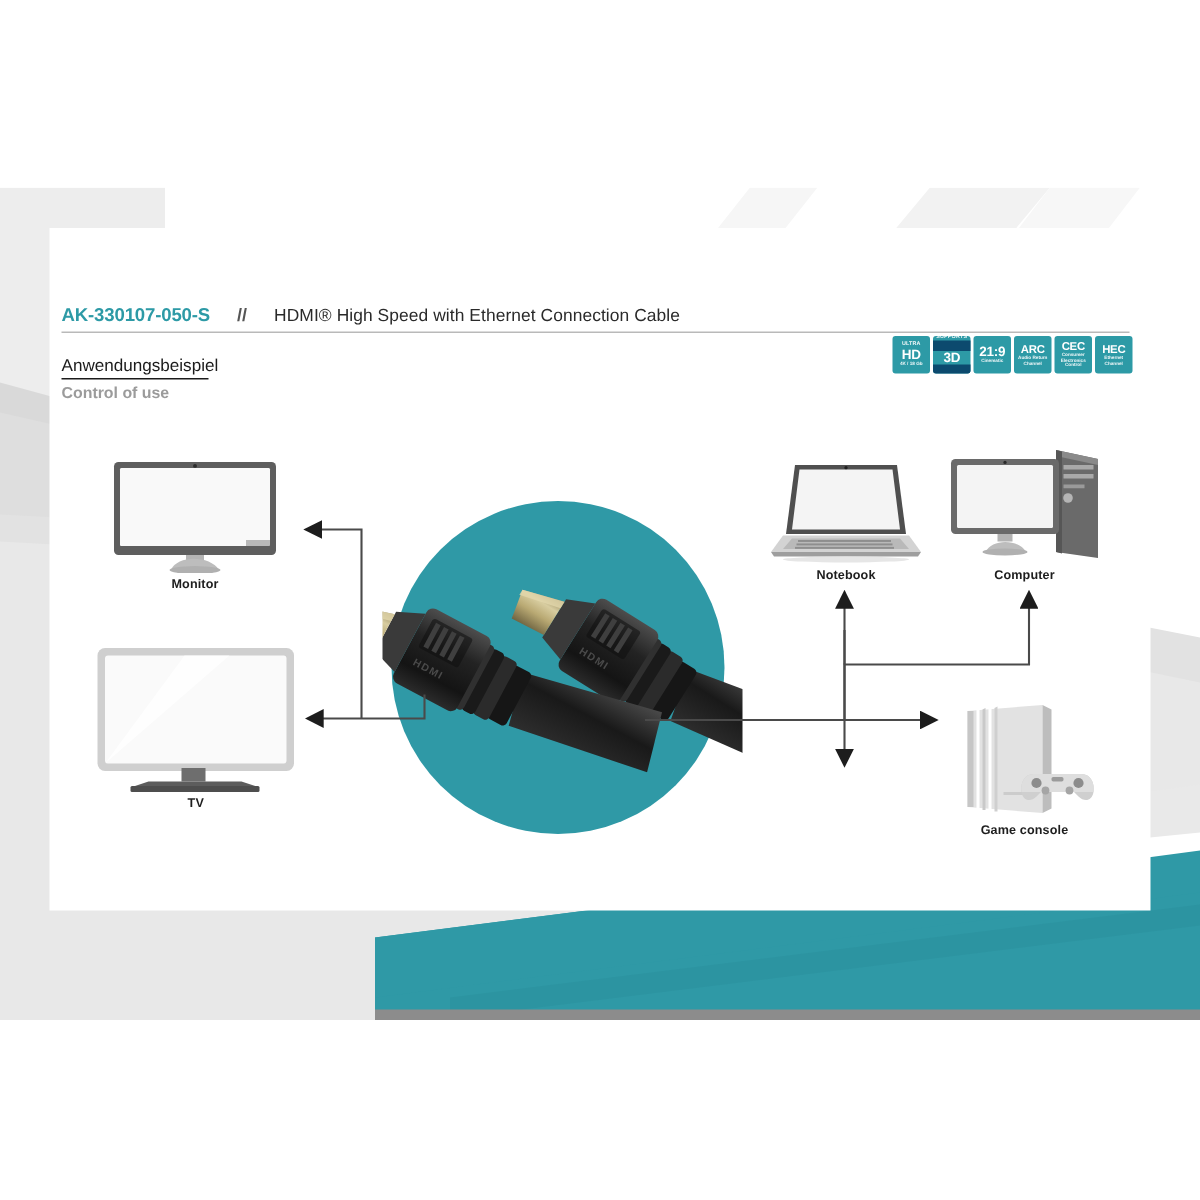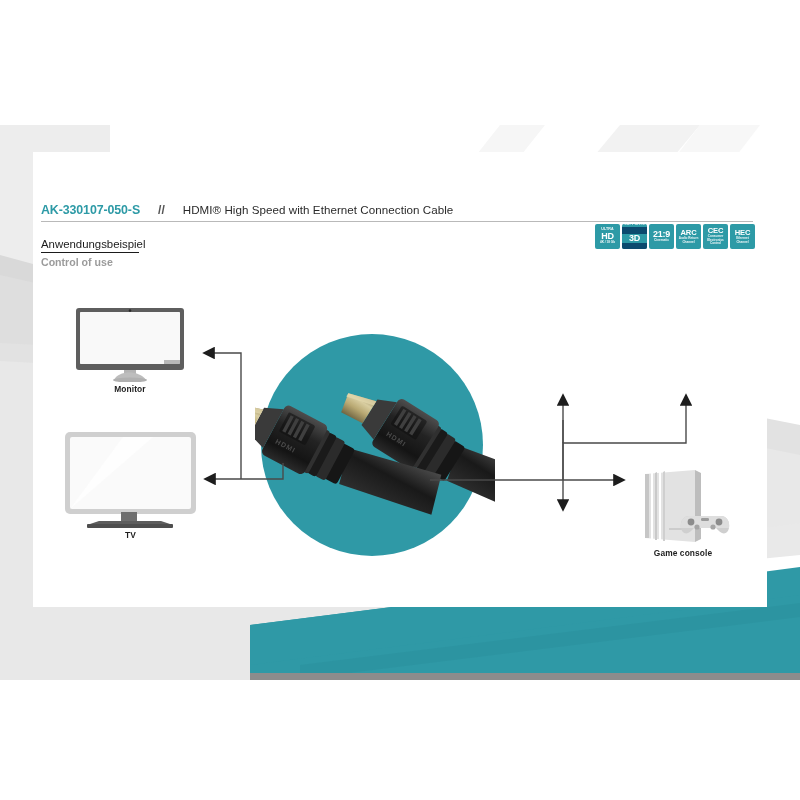--- a/index.html
+++ b/index.html
@@ -255,21 +255,58 @@
       <rect x="2" y="2" width="131" height="82" rx="5" fill="#cfcfcf"></rect>
       <rect x="7" y="7" width="121" height="72" rx="2" fill="#fafafa"></rect>
       <polygon points="7,79 60,7 90,7 7,79" fill="#ffffff" opacity=".75"></polygon>
       <rect x="58" y="82" width="16" height="9" fill="#6e6e6e"></rect>
       <polygon points="36,91 98,91 110,95 24,95" fill="#5d5d5d"></polygon>
       <rect x="24" y="94" width="86" height="4" rx="1" fill="#4e4e4e"></rect>
     </svg>
     <div class="dev-label">TV</div>
   </div>
 
-
+  <div class="dev" id="notebook">
+    <svg width="104" height="70" viewBox="0 0 104 70">
+      <polygon points="18,4 86,4 92,50 12,50" fill="#4f4f4f"></polygon>
+      <polygon points="21,7 83,7 88,47 16,47" fill="#f4f4f4"></polygon>
+      <circle cx="52" cy="5.8" r="1.1" fill="#1f1f1f"></circle>
+      <polygon points="10,51 94,51 102,62 2,62" fill="#d3d3d3"></polygon>
+      <polygon points="16,53 88,53 94,60 10,60" fill="#b9b9b9"></polygon>
+      <g fill="#8e8e8e">
+        <rect x="20" y="54" width="62" height="1.3"></rect>
+        <rect x="19" y="56.3" width="64" height="1.3"></rect>
+        <rect x="18" y="58.6" width="66" height="1.3"></rect>
+      </g>
+      <polygon points="2,62 102,62 100,65 4,65" fill="#9e9e9e"></polygon>
+      <ellipse cx="52" cy="67" rx="42" ry="2" fill="#e6e6e6"></ellipse>
+    </svg>
+    <div class="dev-label">Notebook</div>
+  </div>
+
+  <div class="dev" id="computer">
+    <svg width="106" height="80" viewBox="0 0 106 80">
+
+      <polygon points="74,4 102,10 102,76 74,72" fill="#6a6a6a"></polygon>
+      <polygon points="74,4 102,10 102,14 74,8" fill="#8a8a8a"></polygon>
+      <rect x="79" y="14" width="20" height="3" fill="#a9a9a9"></rect>
+      <rect x="79" y="20" width="20" height="3" fill="#a9a9a9"></rect>
+      <rect x="79" y="27" width="14" height="2.5" fill="#9a9a9a"></rect>
+      <circle cx="82" cy="36" r="3.2" fill="#b5b5b5"></circle>
+      <polygon points="74,4 78,5 78,73 74,72" fill="#565656"></polygon>
+
+      <rect x="4" y="10" width="72" height="50" rx="3" fill="#6a6a6a"></rect>
+      <rect x="8" y="14" width="64" height="42" rx="1" fill="#f4f4f4"></rect>
+      <circle cx="40" cy="12.3" r="1.1" fill="#2b2b2b"></circle>
+      <rect x="35" y="60" width="10" height="5" fill="#b4b4b4"></rect>
+      <path d="M27,72 C31,63 49,63 54,72 Z" fill="#bdbdbd"></path>
+      <ellipse cx="40" cy="72" rx="15" ry="2.3" fill="#b0b0b0"></ellipse>
+    </svg>
+    <div class="dev-label">Computer</div>
+  </div>
 
 
   <div class="dev" id="console">
     <svg width="100" height="80" viewBox="0 0 100 80">
 
       <polygon points="12,8 62,4 62,76 12,72" fill="#e2e2e2"></polygon>
       <polygon points="12,8 16,8 16,72 12,72" fill="#c6c6c6"></polygon>
       <polygon points="18,7 20,7 20,73 18,73" fill="#ffffff"></polygon>
       <polygon points="22,7 24,6 24,74 22,74" fill="#c9c9c9"></polygon>
       <polygon points="26,6 28,6 28,75 26,75" fill="#ffffff"></polygon>

